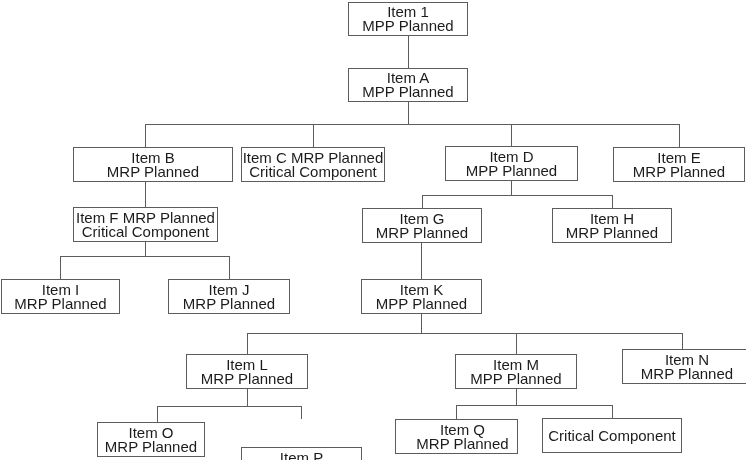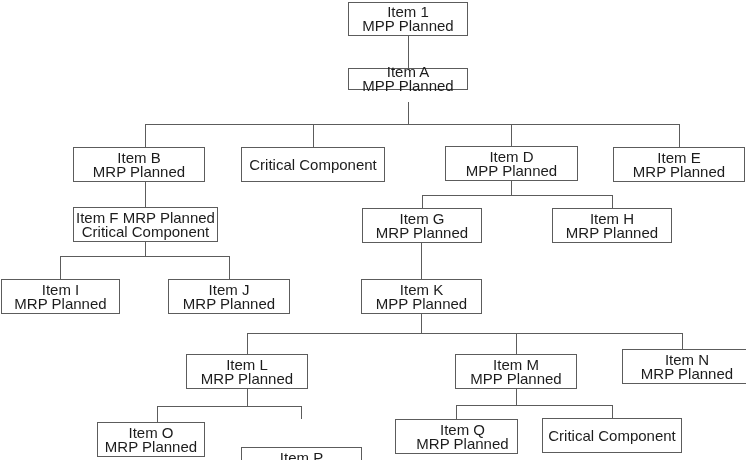--- a/index.html
+++ b/index.html
@@ -73,29 +73,30 @@
   <div class="conn" style="left:301px; top:406px; width:1px;   height:13px;"></div>
   <div class="conn" style="left:516px; top:389px; width:1px;   height:16px;"></div>
   <div class="conn" style="left:456px; top:405px; width:156px; height:1px;"></div>
   <div class="conn" style="left:456px; top:405px; width:1px;   height:14px;"></div>
   <div class="conn" style="left:612px; top:405px; width:1px;   height:13px;"></div>
 
   <div class="node" style="left:348px; top:2px;   width:120px; height:34px;">
     <span>Item 1</span>
     <span>MPP Planned</span>
   </div>
-  <div class="node" style="left:348px; top:68px;  width:120px; height:22px;align-items:center;">
+  <div class="node" style="left:348px; top:68px;  width:120px; height:34px;align-items:center;">
     <span>Item A</span>
     <span>MPP Planned</span>
   </div>
-  <div class="node" style="left:73px;  top:147px; width:132px; height:35px;">
+  <div class="node" style="left:73px;  top:147px; width:160px; height:35px;">
     <span>Item B</span>
     <span>MRP Planned</span>
   </div>
   <div class="node" style="left:241px; top:147px; width:144px; height:35px;">
+    <span>Item C MRP Planned</span>
     <span>Critical Component</span>
   </div>
   <div class="node" style="left:445px; top:146px; width:133px; height:35px;text-align:center;">
     <span>Item D</span>
     <span>MPP Planned</span>
   </div>
   <div class="node" style="left:613px; top:147px; width:132px; height:35px;">
     <span>Item E</span>
     <span>MRP Planned</span>
   </div>

